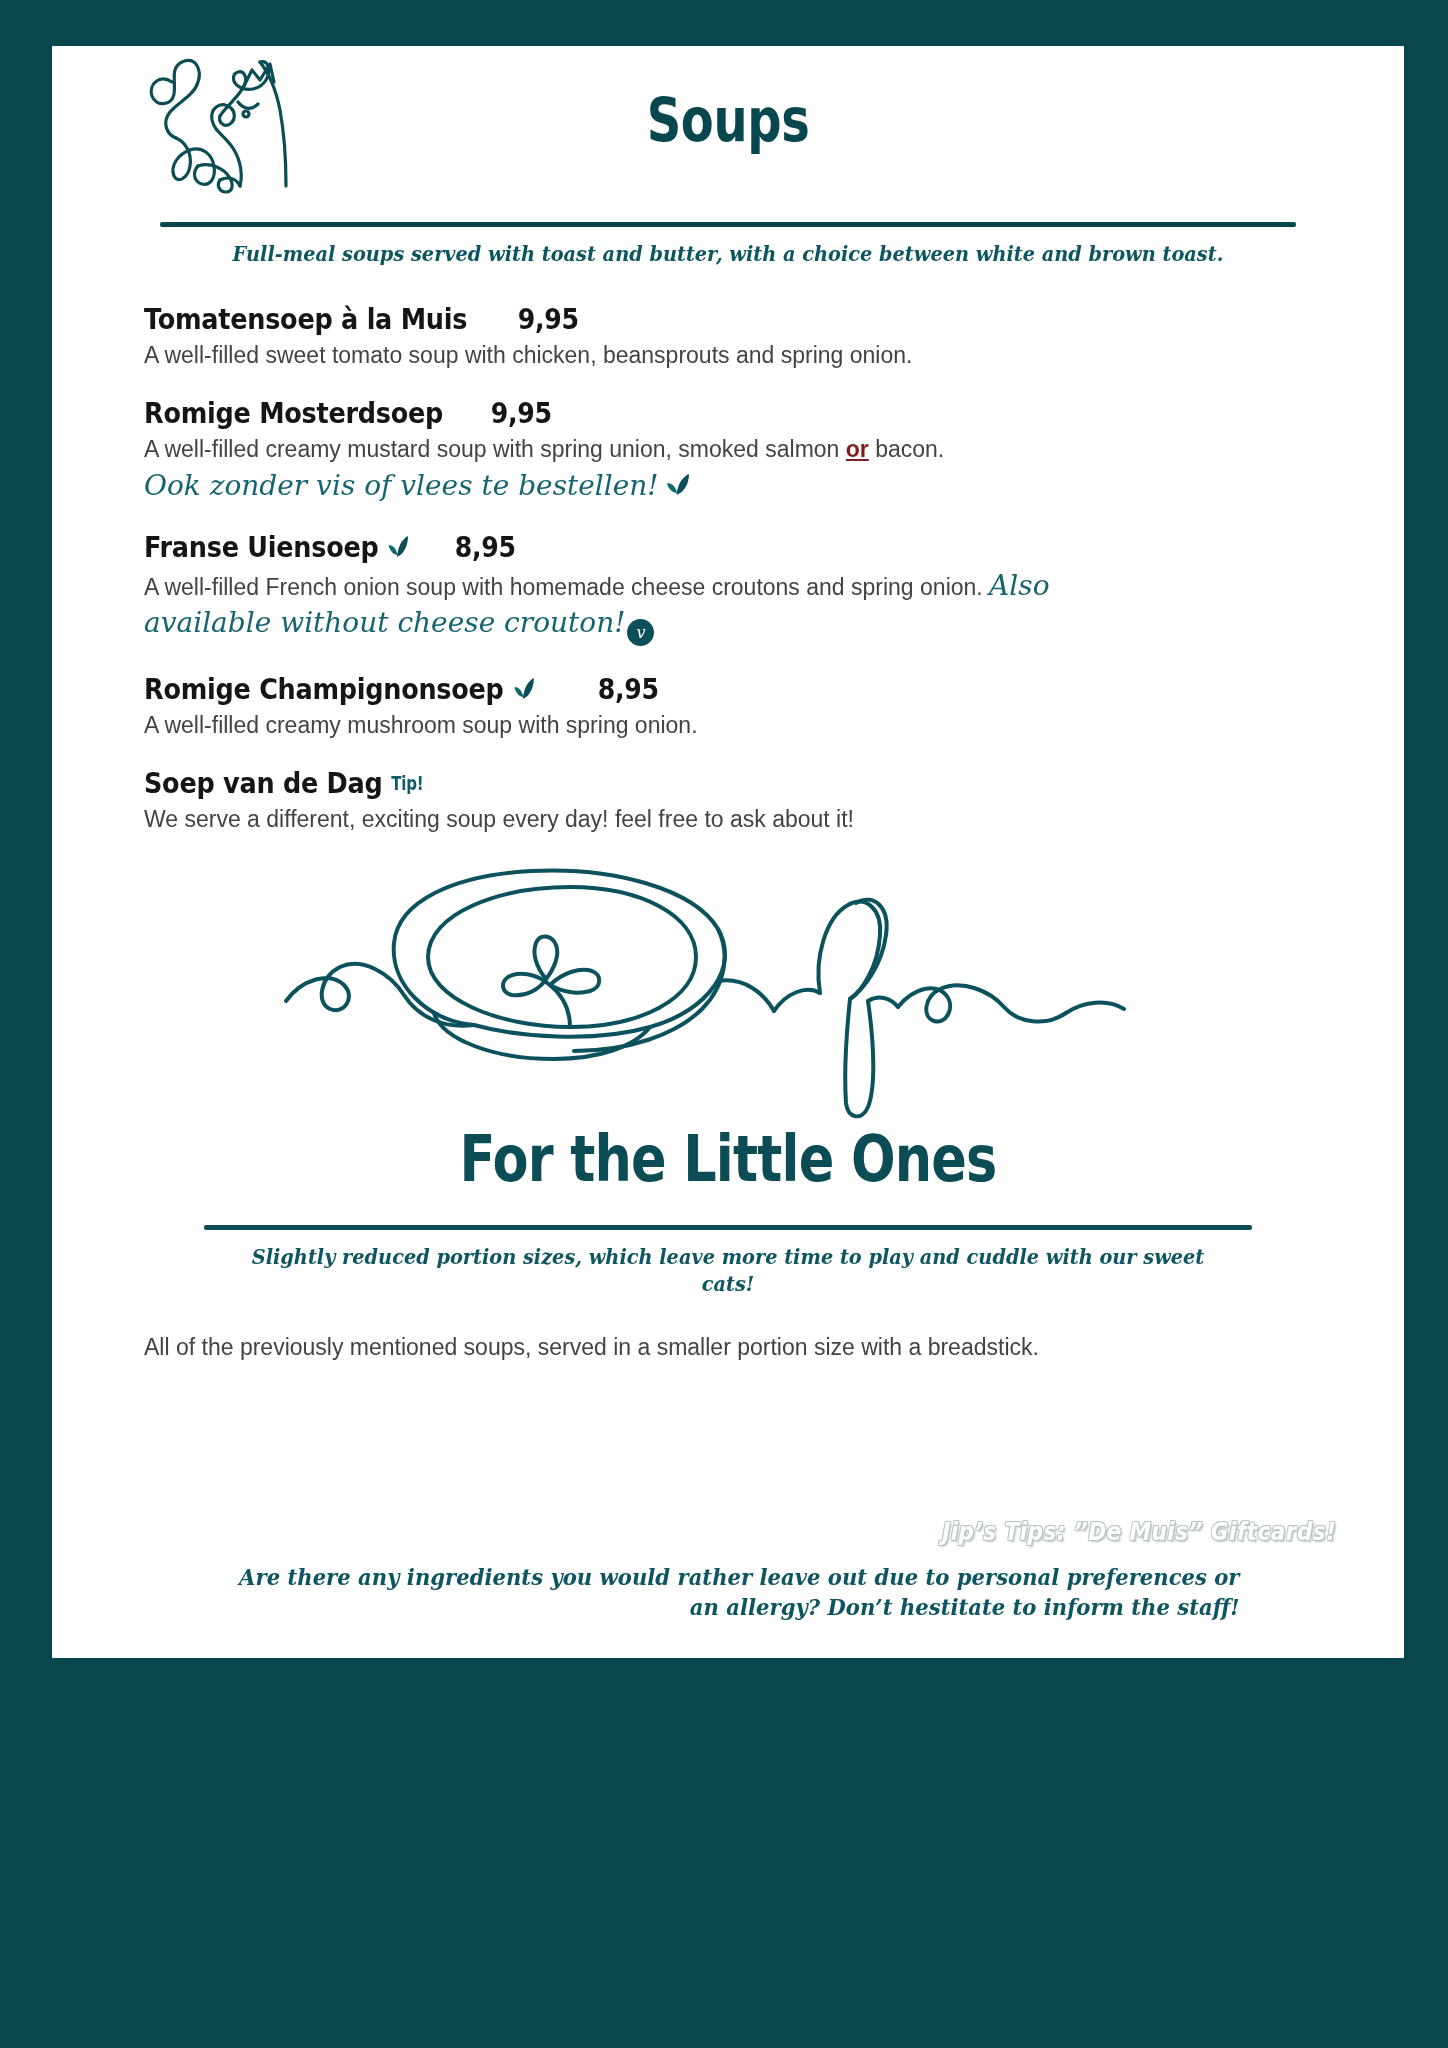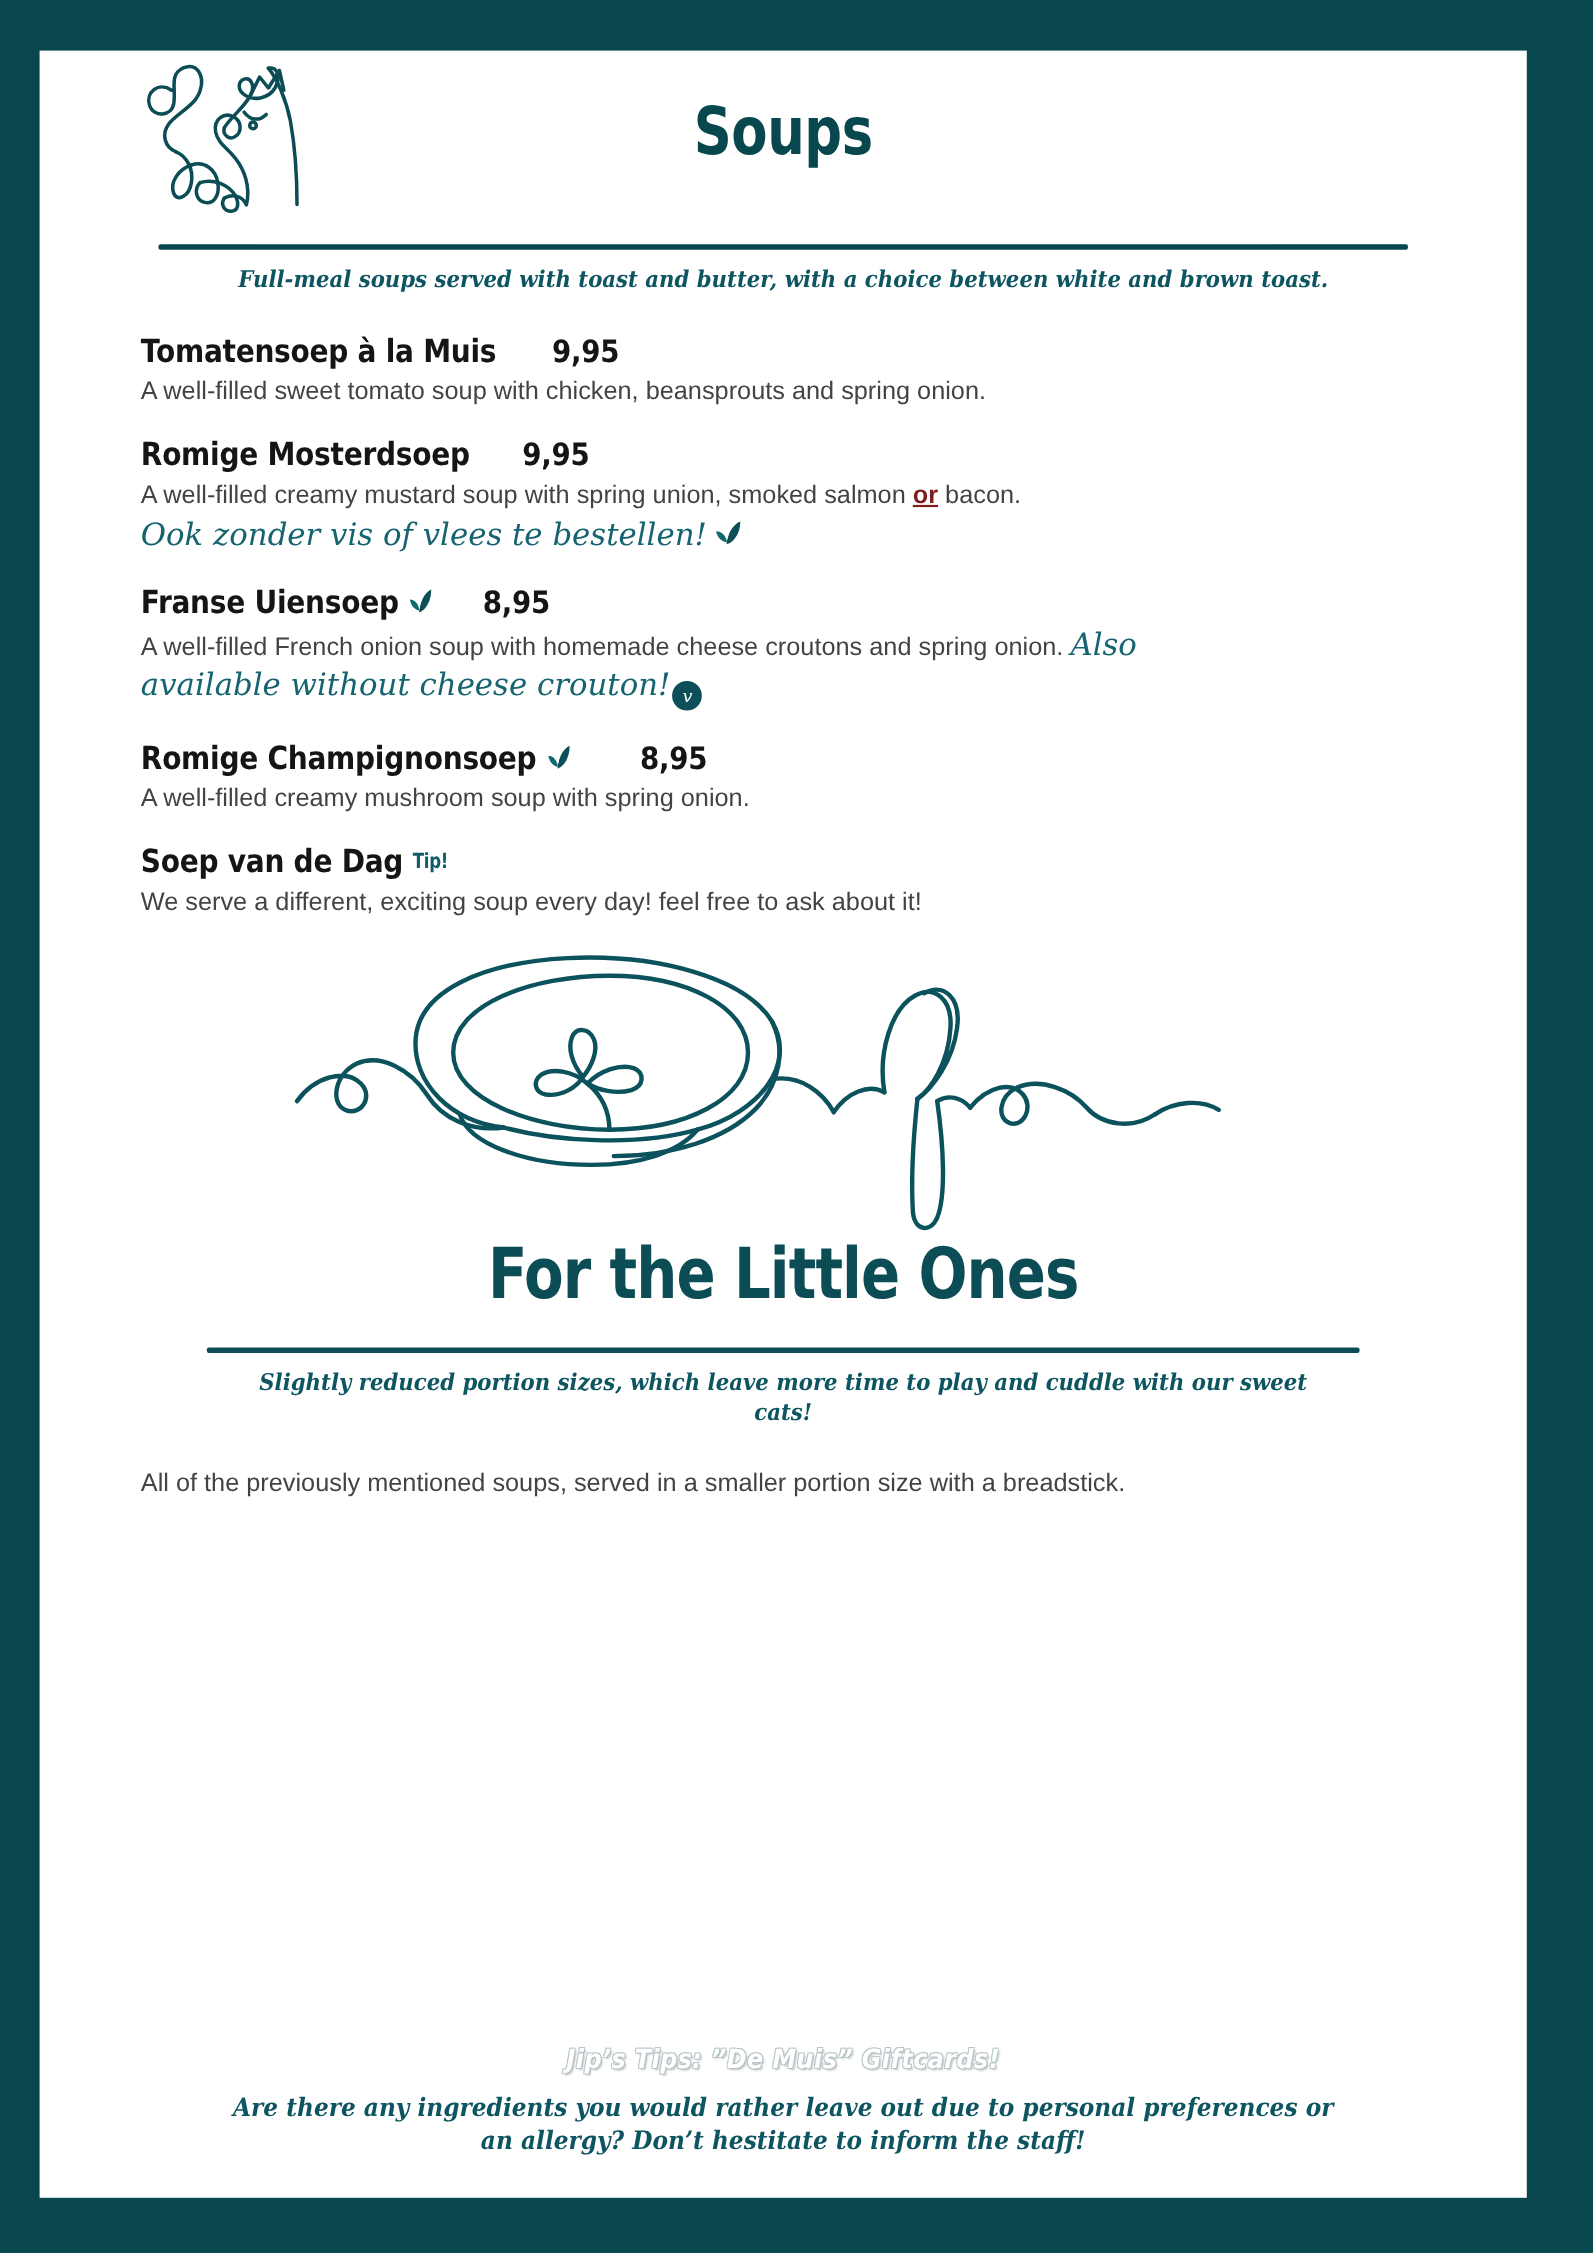--- a/index.html
+++ b/index.html
@@ -17,24 +17,24 @@
   .page {
     position: relative;
     width: 1448px;
     height: 2048px;
     background: #09474f;
     box-sizing: border-box;
   }
 
   .sheet {
     position: absolute;
-    left: 36px;
+    left: 52px;
     top: 46px;
     width: 1352px;
-    height: 1952px;
+    height: 1612px;
     background: #ffffff;
     box-sizing: border-box;
     overflow: hidden;
   }
 
   .inner {
     position: absolute;
     left: 0; top: 0; right: 0; bottom: 0;
     padding: 0 92px;
     box-sizing: border-box;
@@ -197,21 +197,21 @@
     background: #0b4c55;
     margin: 34px 60px 0 60px;
     border-radius: 2px;
   }
 
   
   .footer {
     position: absolute;
     left: 0; right: 0;
     bottom: 36px;
-    text-align: center;
+    text-align: right;
   }
   .giftcard-line {
     font-family: "DejaVu Sans", sans-serif;
     font-weight: bold;
     font-style: italic;
     font-size: 24px;
     color: #ffffff;
     letter-spacing: 0.5px;
     text-shadow:
       -1px -1px 0 #b9c6c8,

